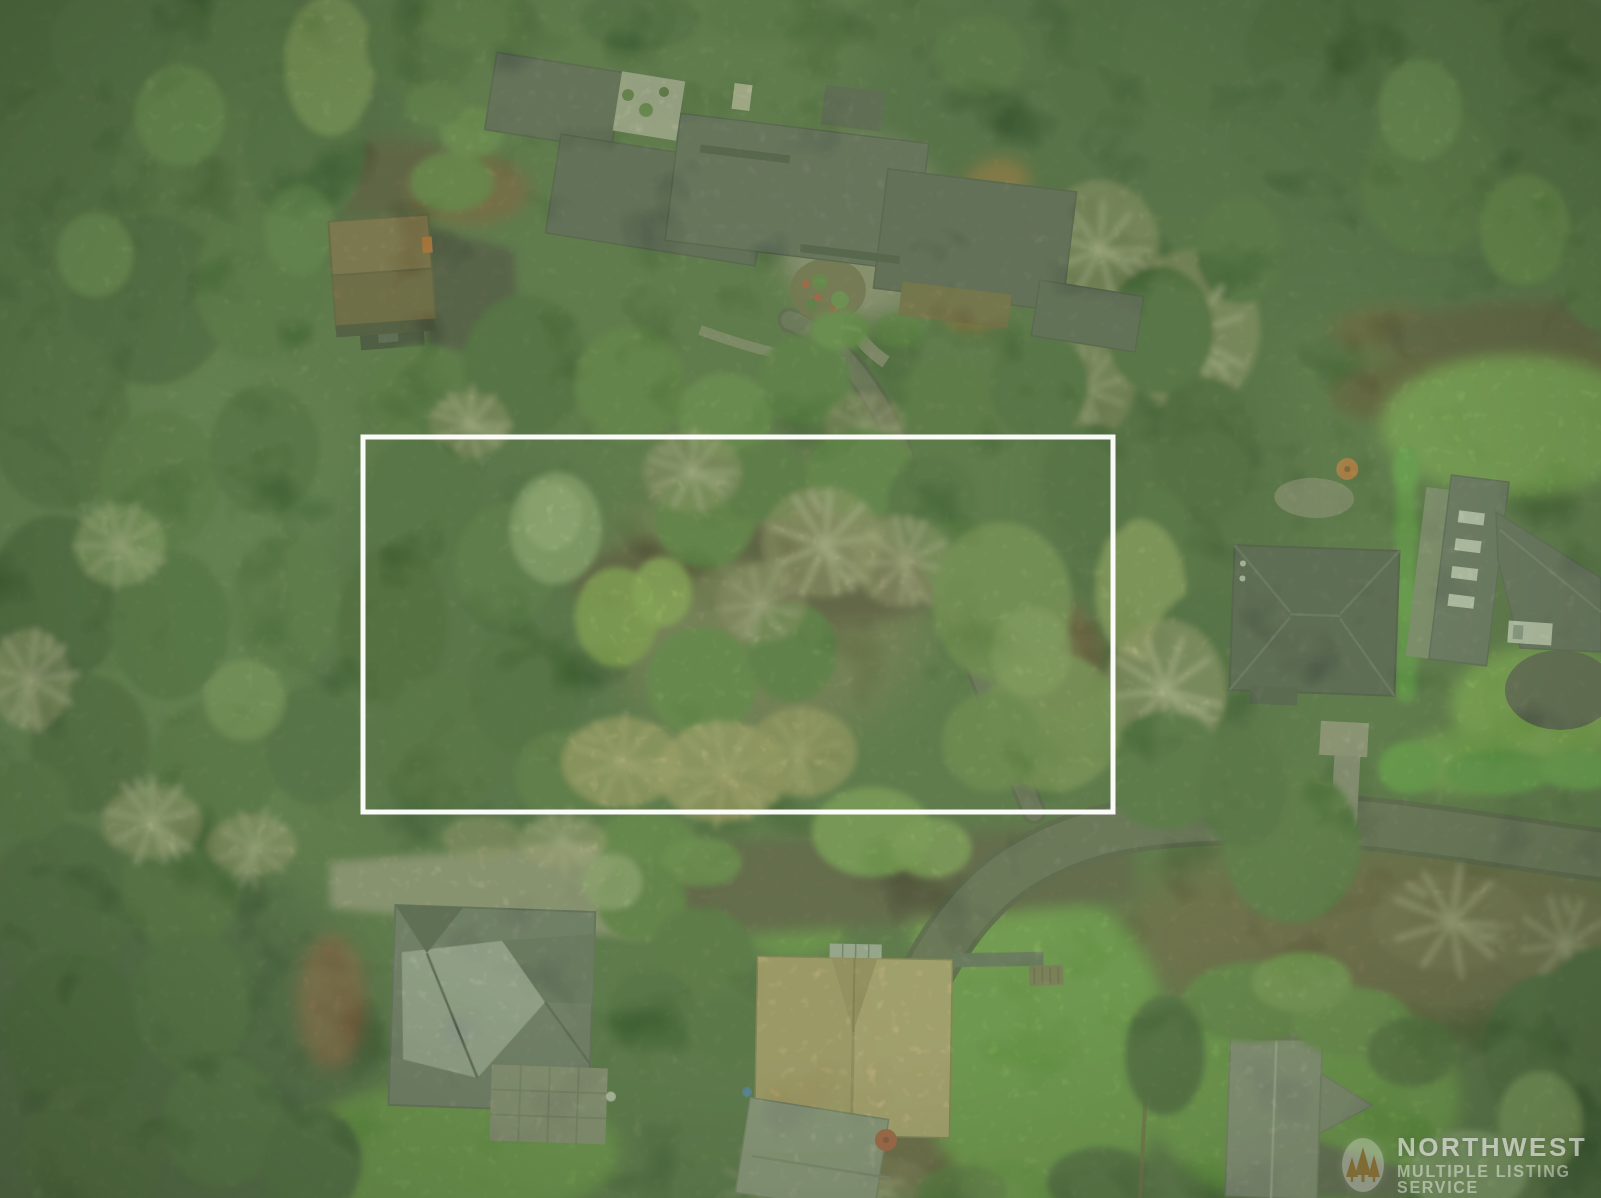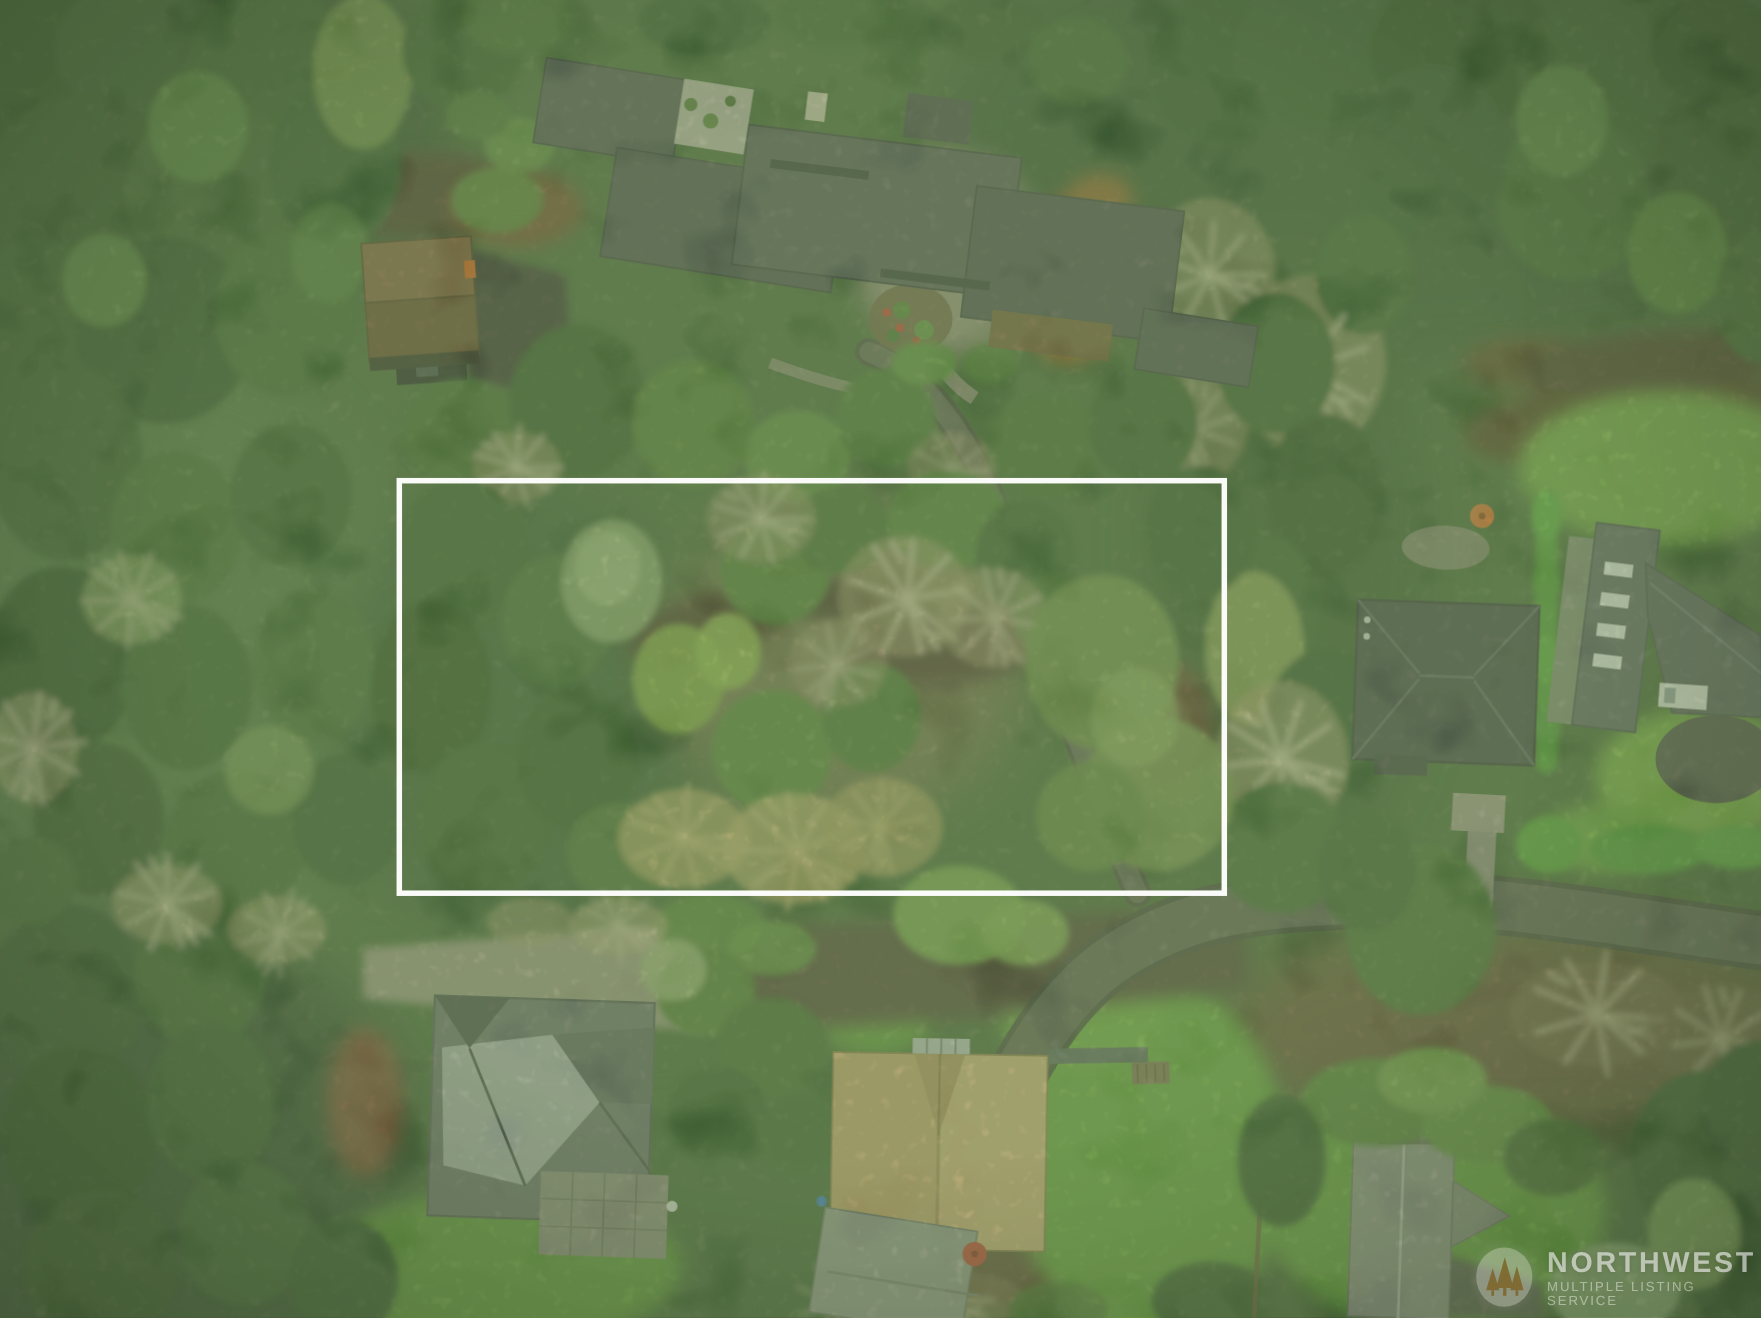--- a/index.html
+++ b/index.html
@@ -9,21 +9,21 @@
   .vignette{position:absolute;inset:0;pointer-events:none;
     background:radial-gradient(ellipse at 50% 45%, rgba(0,0,0,0) 55%, rgba(0,0,0,0.20) 100%);}
   .watermark{position:absolute;left:1342px;top:1124px;display:flex;align-items:center;gap:13px;
              pointer-events:none;margin-top:10px;}
   .wm-circle{width:54px;height:54px;border-radius:50%;background:rgba(243,241,234,0.34);
              display:flex;align-items:center;justify-content:center;
              box-shadow:0 0 10px rgba(255,255,255,0.12);}
   .wm-text{display:flex;flex-direction:column;}
   .wm-title{font-size:26px;font-weight:700;letter-spacing:2.5px;color:rgba(255,255,255,0.58);
             line-height:1;text-shadow:0 0 4px rgba(60,60,50,0.25);}
-  .wm-subtitle{font-size:12px;font-weight:400;letter-spacing:1.7px;color:rgba(255,255,255,0.44);
+  .wm-subtitle{font-size:16px;font-weight:700;letter-spacing:1.7px;color:rgba(255,255,255,0.44);
             line-height:1;margin-top:4px;}
 </style>
 </head>
 <body>
 
 <div class="stage">
 <svg class="scene" width="1601" height="1198" viewBox="0 0 1601 1198" xmlns="http://www.w3.org/2000/svg">
   <defs>
     <filter id="b3" x="-30%" y="-30%" width="160%" height="160%">
           <feGaussianBlur stdDeviation="3"></feGaussianBlur>

